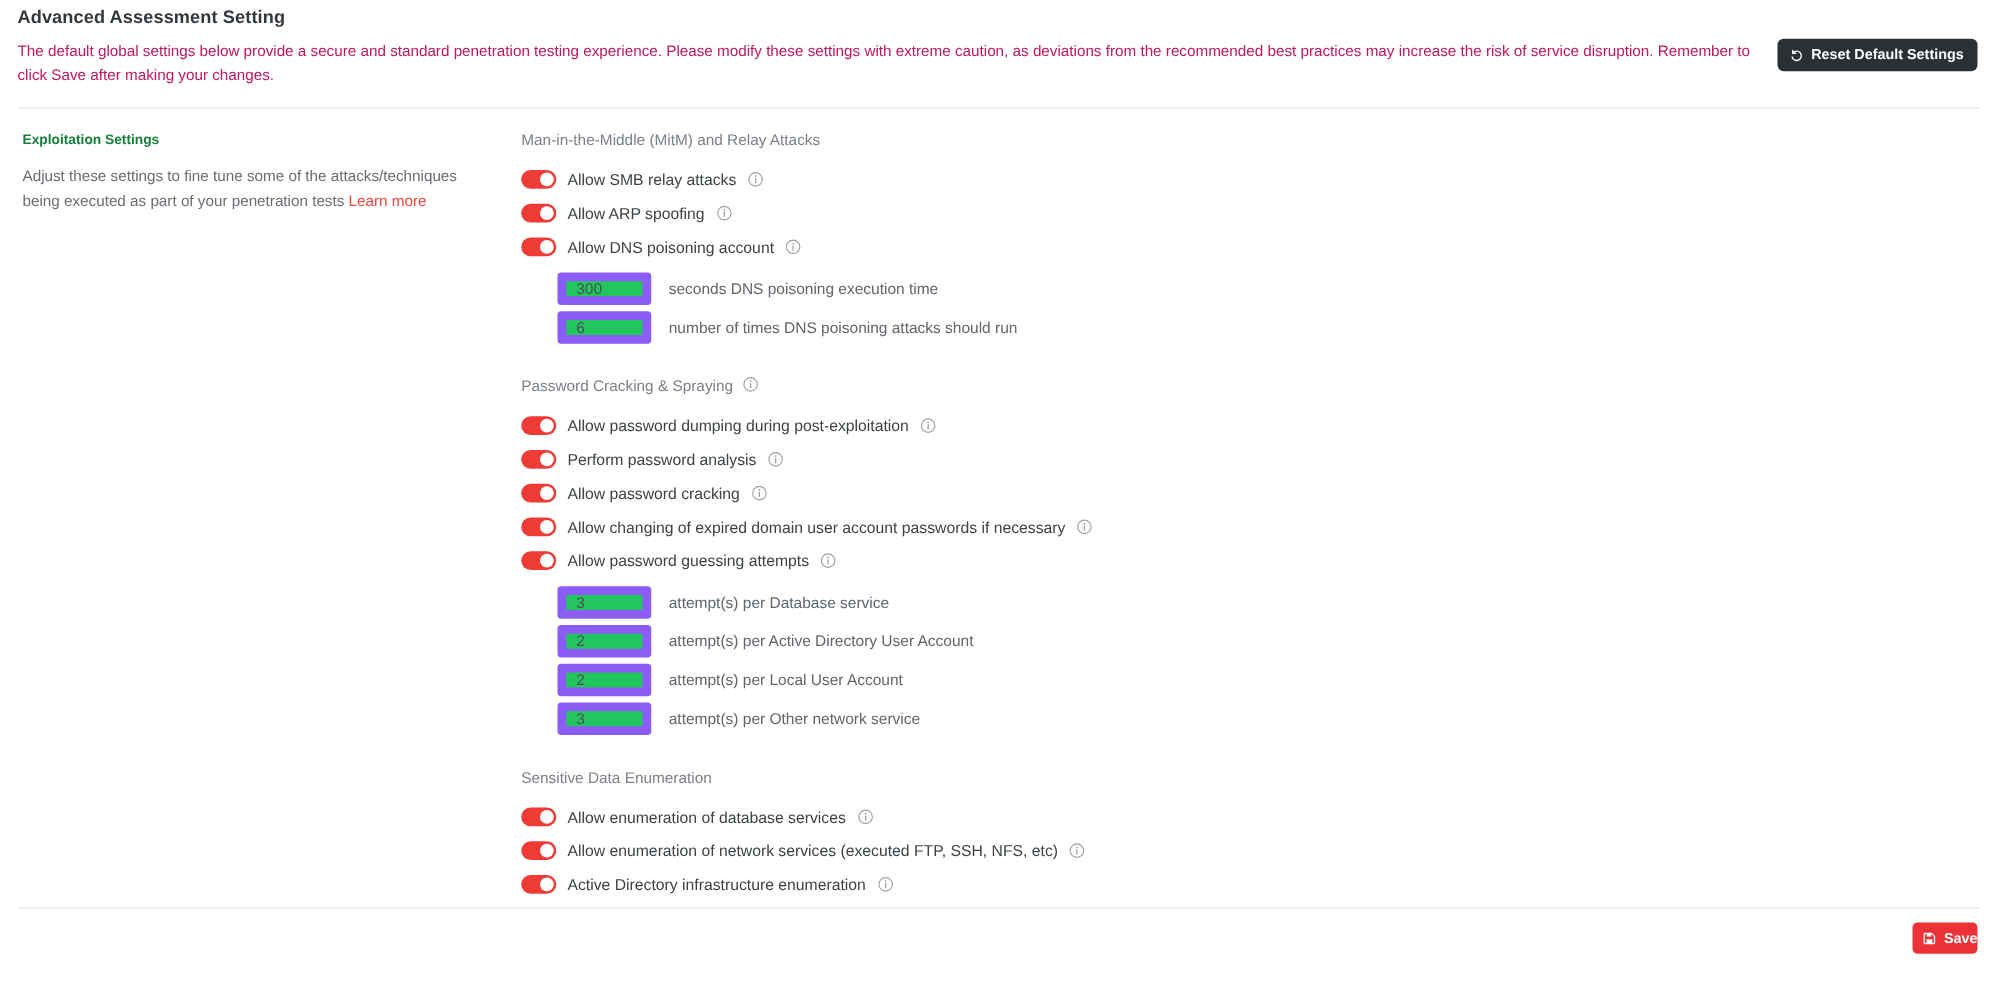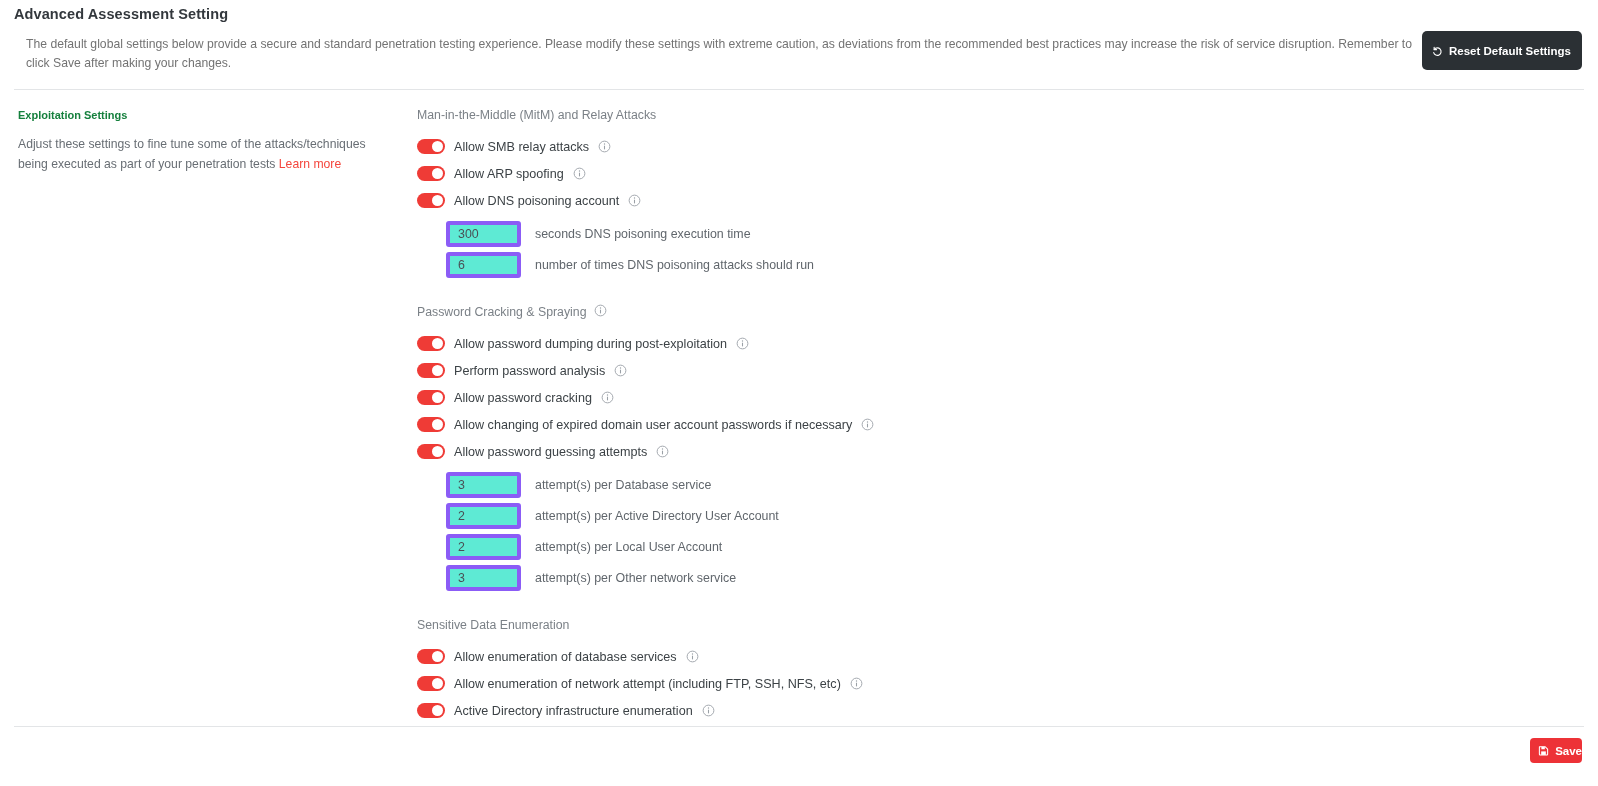--- a/index.html
+++ b/index.html
@@ -22,35 +22,35 @@
   .page-title {
     font-size: 14.5px;
     font-weight: bold;
     color: #33383d;
     letter-spacing: 0.1px;
     margin: 0 0 9px 0;
     line-height: 18px;
   }
   .page-desc {
     font-size: 12.2px;
-    color: #737373;
+    color: #be185d;
     line-height: 19px;
     max-width: 1395px;
-    margin: 12px;
+    margin: 0;
   }
 
   .reset-btn {
     position: absolute;
     top: 31px;
     right: 16px;
     background: #2b3034;
     color: #ffffff;
     border: none;
     border-radius: 5px;
-    height: 39px;
+    height: 26px;
     padding: 0 11px 0 9px;
     display: inline-flex;
     align-items: center;
     gap: 6px;
     font-size: 11.5px;
     font-weight: bold;
     font-family: "Liberation Sans", sans-serif;
     cursor: pointer;
     white-space: nowrap;
   }
@@ -164,27 +164,27 @@
   .num-row {
     display: flex;
     align-items: center;
     gap: 14px;
     margin-bottom: 5px;
   }
   .num-row:last-child { margin-bottom: 0; }
   .num-input {
     width: 75px;
     height: 26px;
-    border: 4px solid #8b5cf6;
+    border: 7px solid #8b5cf6;
     border-radius: 3px;
     padding: 0 8px;
     font-size: 12.4px;
     color: #4a5055;
     font-family: "Liberation Sans", sans-serif;
-    background: #5eead4;
+    background: #22c55e;
     outline: none;
   }
   .num-desc {
     font-size: 12.4px;
     color: #60666c;
     line-height: 16px;
     white-space: nowrap;
   }
 
   
@@ -421,21 +421,21 @@
               <circle cx="8" cy="4.9" r="0.85" fill="#9aa0a6"></circle>
               <rect x="7.35" y="6.7" width="1.3" height="5" rx="0.55" fill="#9aa0a6"></rect>
             </svg>
         </span>
       </div>
 
       <div class="toggle-row">
         <div class="switch">
             <span class="knob"></span>
           </div>
-        <span class="toggle-label">Allow enumeration of network attempt (including FTP, SSH, NFS, etc)</span>
+        <span class="toggle-label">Allow enumeration of network services (executed FTP, SSH, NFS, etc)</span>
         <span class="info-icon">
           <svg width="13" height="13" viewBox="0 0 16 16">
               <circle cx="8" cy="8" r="6.6" fill="none" stroke="#9aa0a6" stroke-width="1.1"></circle>
               <circle cx="8" cy="4.9" r="0.85" fill="#9aa0a6"></circle>
               <rect x="7.35" y="6.7" width="1.3" height="5" rx="0.55" fill="#9aa0a6"></rect>
             </svg>
         </span>
       </div>
 
       <div class="toggle-row">

